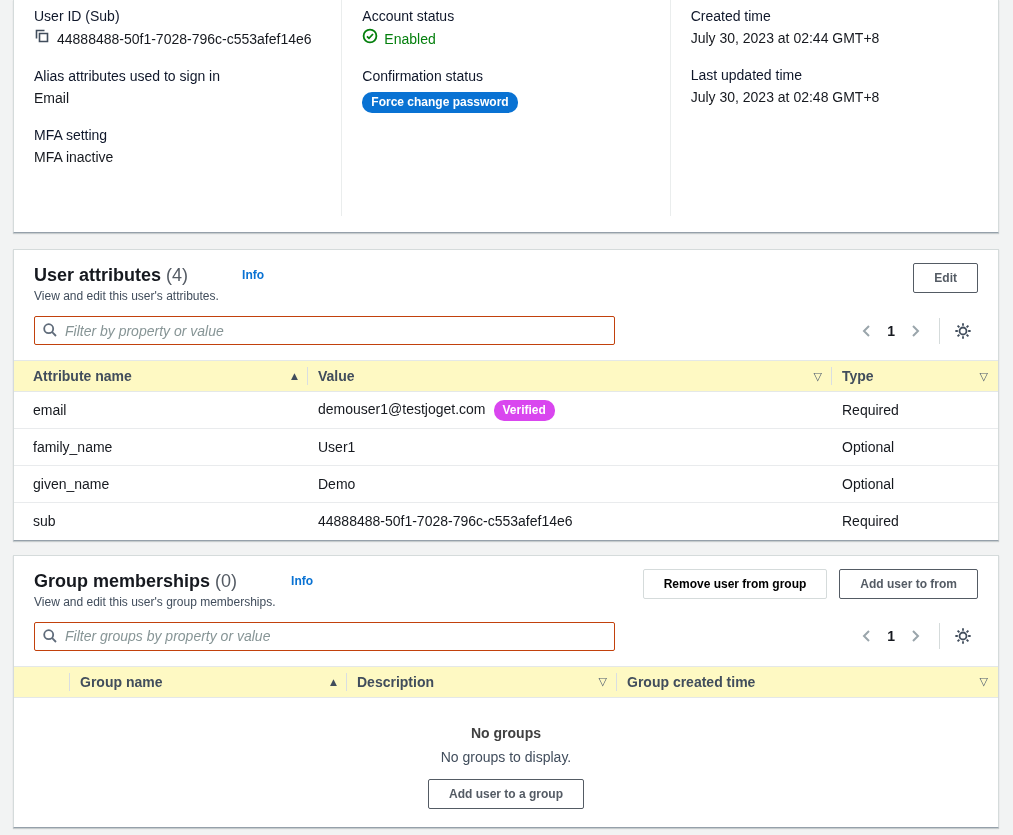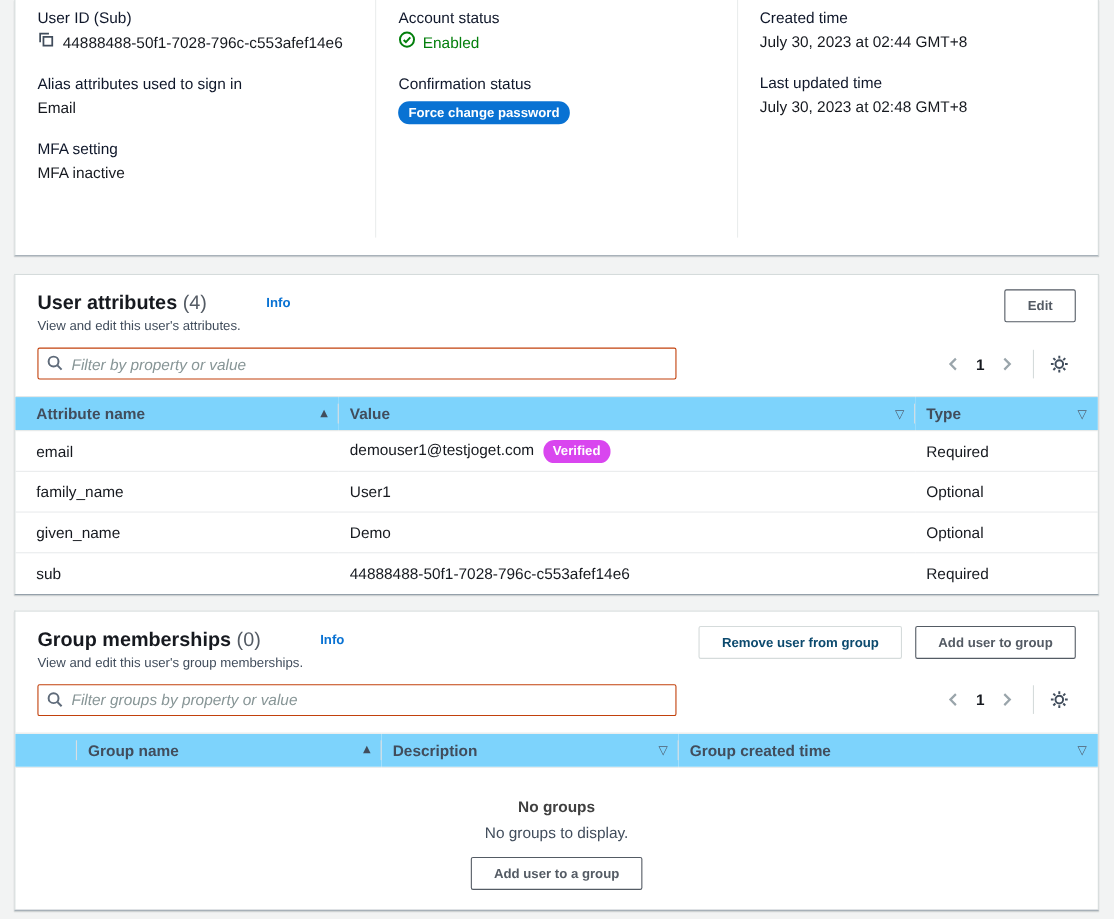--- a/index.html
+++ b/index.html
@@ -44,39 +44,39 @@
   .section-count { font-weight:normal; color:#545b64; }
   .info-link { font-size:12px; font-weight:bold; color:#0972d3; text-decoration:none; margin-left:6px; vertical-align:2px; cursor:pointer;padding-left:48px; }
   .section-desc { padding:1px 20px 0 20px; font-size:12px; color:#414d5c; line-height:16px; }
   .head-actions { display:flex; gap:12px; }
   .btn {
     background:#fff; border:1px solid #545b64; border-radius:2px;
     color:#545b64; font-family:"Liberation Sans", sans-serif;
     font-size:12px; font-weight:bold; line-height:20px;
     padding:4px 20px; cursor:pointer; white-space:nowrap;
   }
-  .btn[disabled] { border-color:#d5dbdb; color:#0c4a6e; cursor:default; }
+  .btn[disabled] { border-color:#d5dbdb; color:#000000; cursor:default; }
   
   .toolbar { display:flex; align-items:center; padding:12px 20px 0 20px; }
   .filter-wrap { position:relative; width:581px; }
   .filter-wrap svg { position:absolute; left:8px; top:6px; }
   .filter-input {
     width:100%; height:29px; border:1px solid #c2410c; border-radius:2px;
     padding:2px 8px 2px 30px; font-family:"Liberation Sans", sans-serif;
     font-size:14px; color:#be185d; background:#fff;
   }
   .filter-input::placeholder { font-style:italic; color:#879596; }
   .pagination { margin-left:auto; display:flex; align-items:center; }
   .page-btn { background:none; border:none; padding:2px 6px; cursor:pointer; display:flex; align-items:center; }
   .page-number { font-weight:bold; color:#16191f; padding:0 6px; background:none; border:none; font-size:14px; cursor:pointer; }
   .pg-divider { width:1px; height:26px; background:#d5dbdb; margin:0 8px 0 10px; }
   
   table { width:100%; border-collapse:collapse; margin-top:15px; }
   thead th {
-    background:#7dd3fc; border-top:1px solid #e4e8e8; border-bottom:1px solid #e4e8e8;
+    background:#fef9c3; border-top:1px solid #e4e8e8; border-bottom:1px solid #e4e8e8;
     font-size:14px; font-weight:bold; color:#414d5c; text-align:left;
     height:31px; padding:0 10px; position:relative;
   }
   thead th.sortable { cursor:pointer; }
   th .th-inner { display:flex; align-items:center; justify-content:space-between; }
   th:not(:last-child)::after {
     content:""; position:absolute; right:0; top:6px; bottom:6px; width:1px; background:#d9dee2;
   }
   .sort-icon { font-family:"DejaVu Sans", sans-serif; color:#414d5c; margin-left:8px; }
   .sort-asc  { font-size:9px; }
@@ -246,21 +246,21 @@
 </div>
 
 <div class="card section-card" style="margin-top:14px;">
   <div class="section-head">
     <div>
       <span class="section-title"><span>Group memberships</span> <span class="section-count">(0)</span><a class="info-link">Info</a></span>
       <div class="section-desc" style="padding-left:0;">View and edit this user's group memberships.</div>
     </div>
     <div class="head-actions">
       <button class="btn" disabled="">Remove user from group</button>
-      <button class="btn">Add user to group</button>
+      <button class="btn">Add user to from</button>
     </div>
   </div>
 
   <div class="toolbar">
     <div class="filter-wrap">
       <span>
         <svg width="16" height="16" viewBox="0 0 16 16">
             <circle cx="6.7" cy="6.7" r="4.5" fill="none" stroke="#5f6b7a" stroke-width="1.8"></circle>
             <path d="M10.2 10.2L14 14" stroke="#5f6b7a" stroke-width="1.8"></path>
           </svg>

